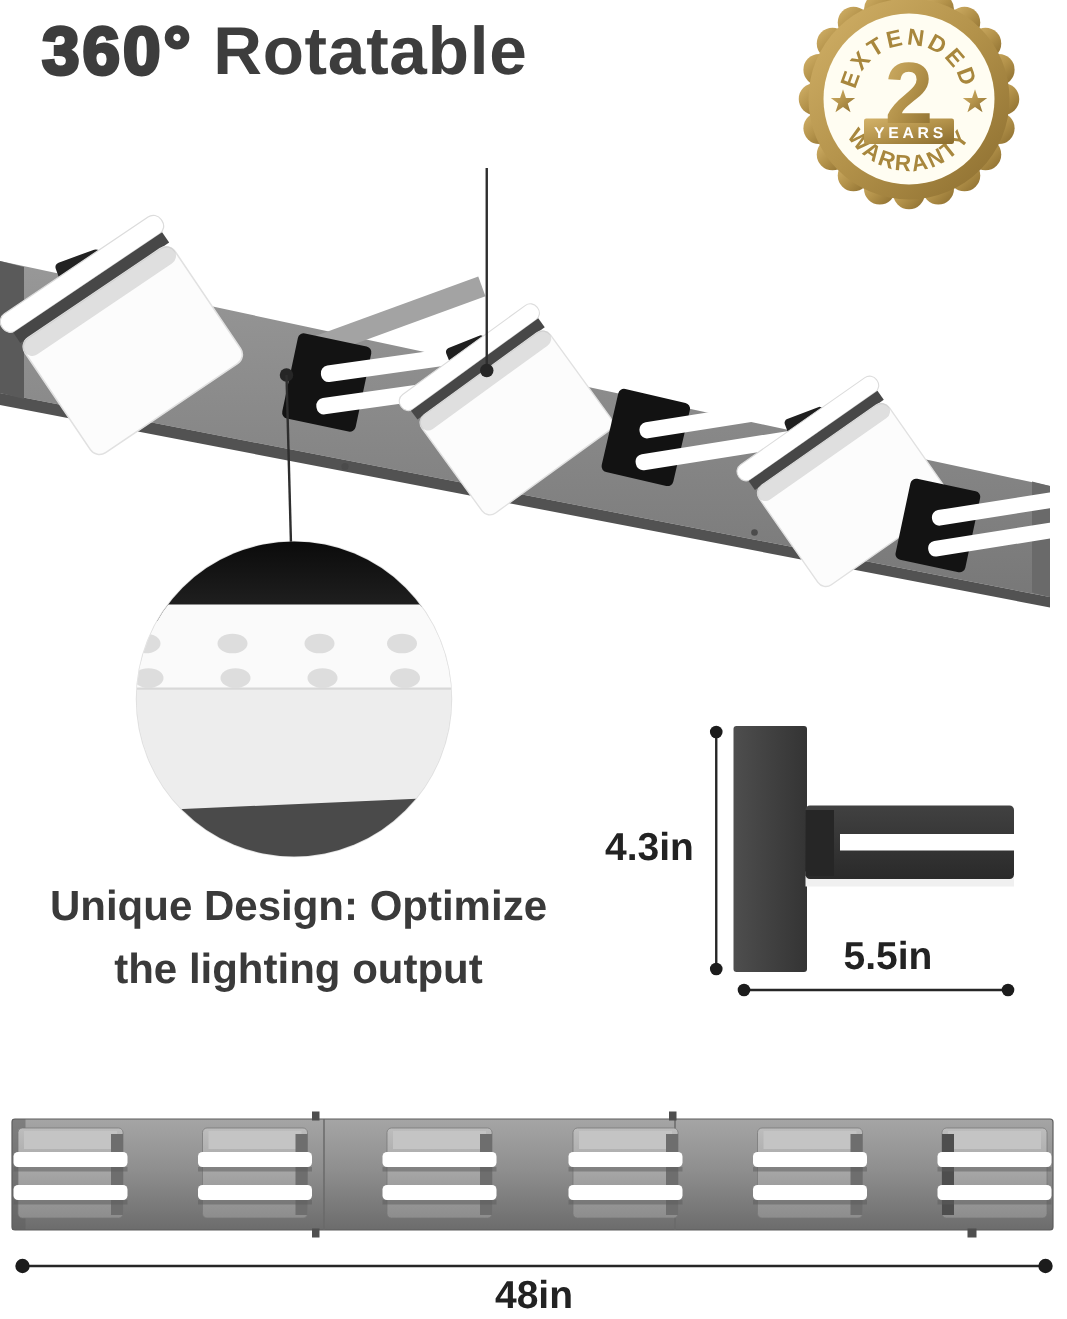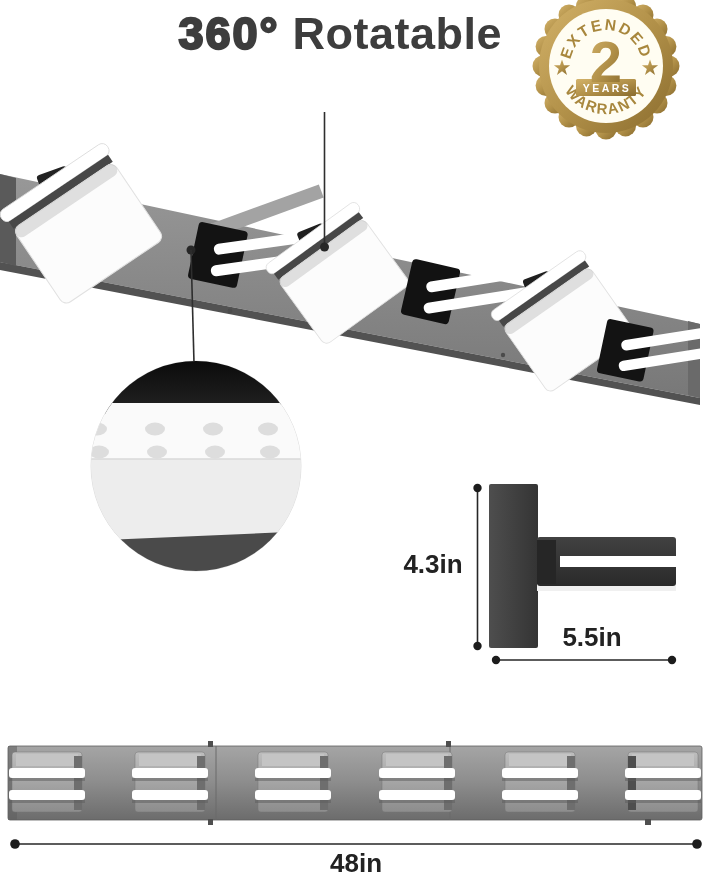--- a/index.html
+++ b/index.html
@@ -4,21 +4,21 @@
 <style>
   html,body{margin:0;padding:0;}
   body{
     width:711px;height:879px;position:relative;overflow:hidden;
     background:#ffffff;
     font-family:"Liberation Sans", sans-serif;
   }
   #stage-svg{position:absolute;left:0;top:0;}
   .callout-title{
     position:absolute;left:28px;top:10px;width:474px;
-    text-align:right;color:#3d3d3d;font-weight:bold;
+    text-align:left;color:#3d3d3d;font-weight:bold;
     font-size:45px;line-height:1.07;letter-spacing:0.5px;
   }
   .heavy{-webkit-text-stroke:2.3px #3d3d3d;letter-spacing:2px;}
   .design-callout{
     position:absolute;left:0;top:583px;width:398px;
     text-align:center;color:#3a3a3a;font-weight:bold;
     font-size:28px;line-height:1.5;
   }
   svg text{font-family:"Liberation Sans", sans-serif;}
   .dim-label{font-size:26px;font-weight:bold;fill:#222222;}
@@ -284,13 +284,15 @@
     <text x="75" y="88" text-anchor="middle" font-size="58" font-weight="bold" fill="url(#goldGrad)">2</text>
     <text x="76" y="98" text-anchor="middle" font-size="10.5" font-weight="bold" fill="#ffffff" letter-spacing="2.5">YEARS</text>
   </g>
 </svg>
 
 <div class="callout-title">
   <div><span class="heavy">360°</span> <span>Rotatable</span></div>
 </div>
 
 <div class="design-callout">
+  <div>Unique Design: Optimize</div>
+  <div>the lighting output</div>
 </div>
 
 </body></html>

